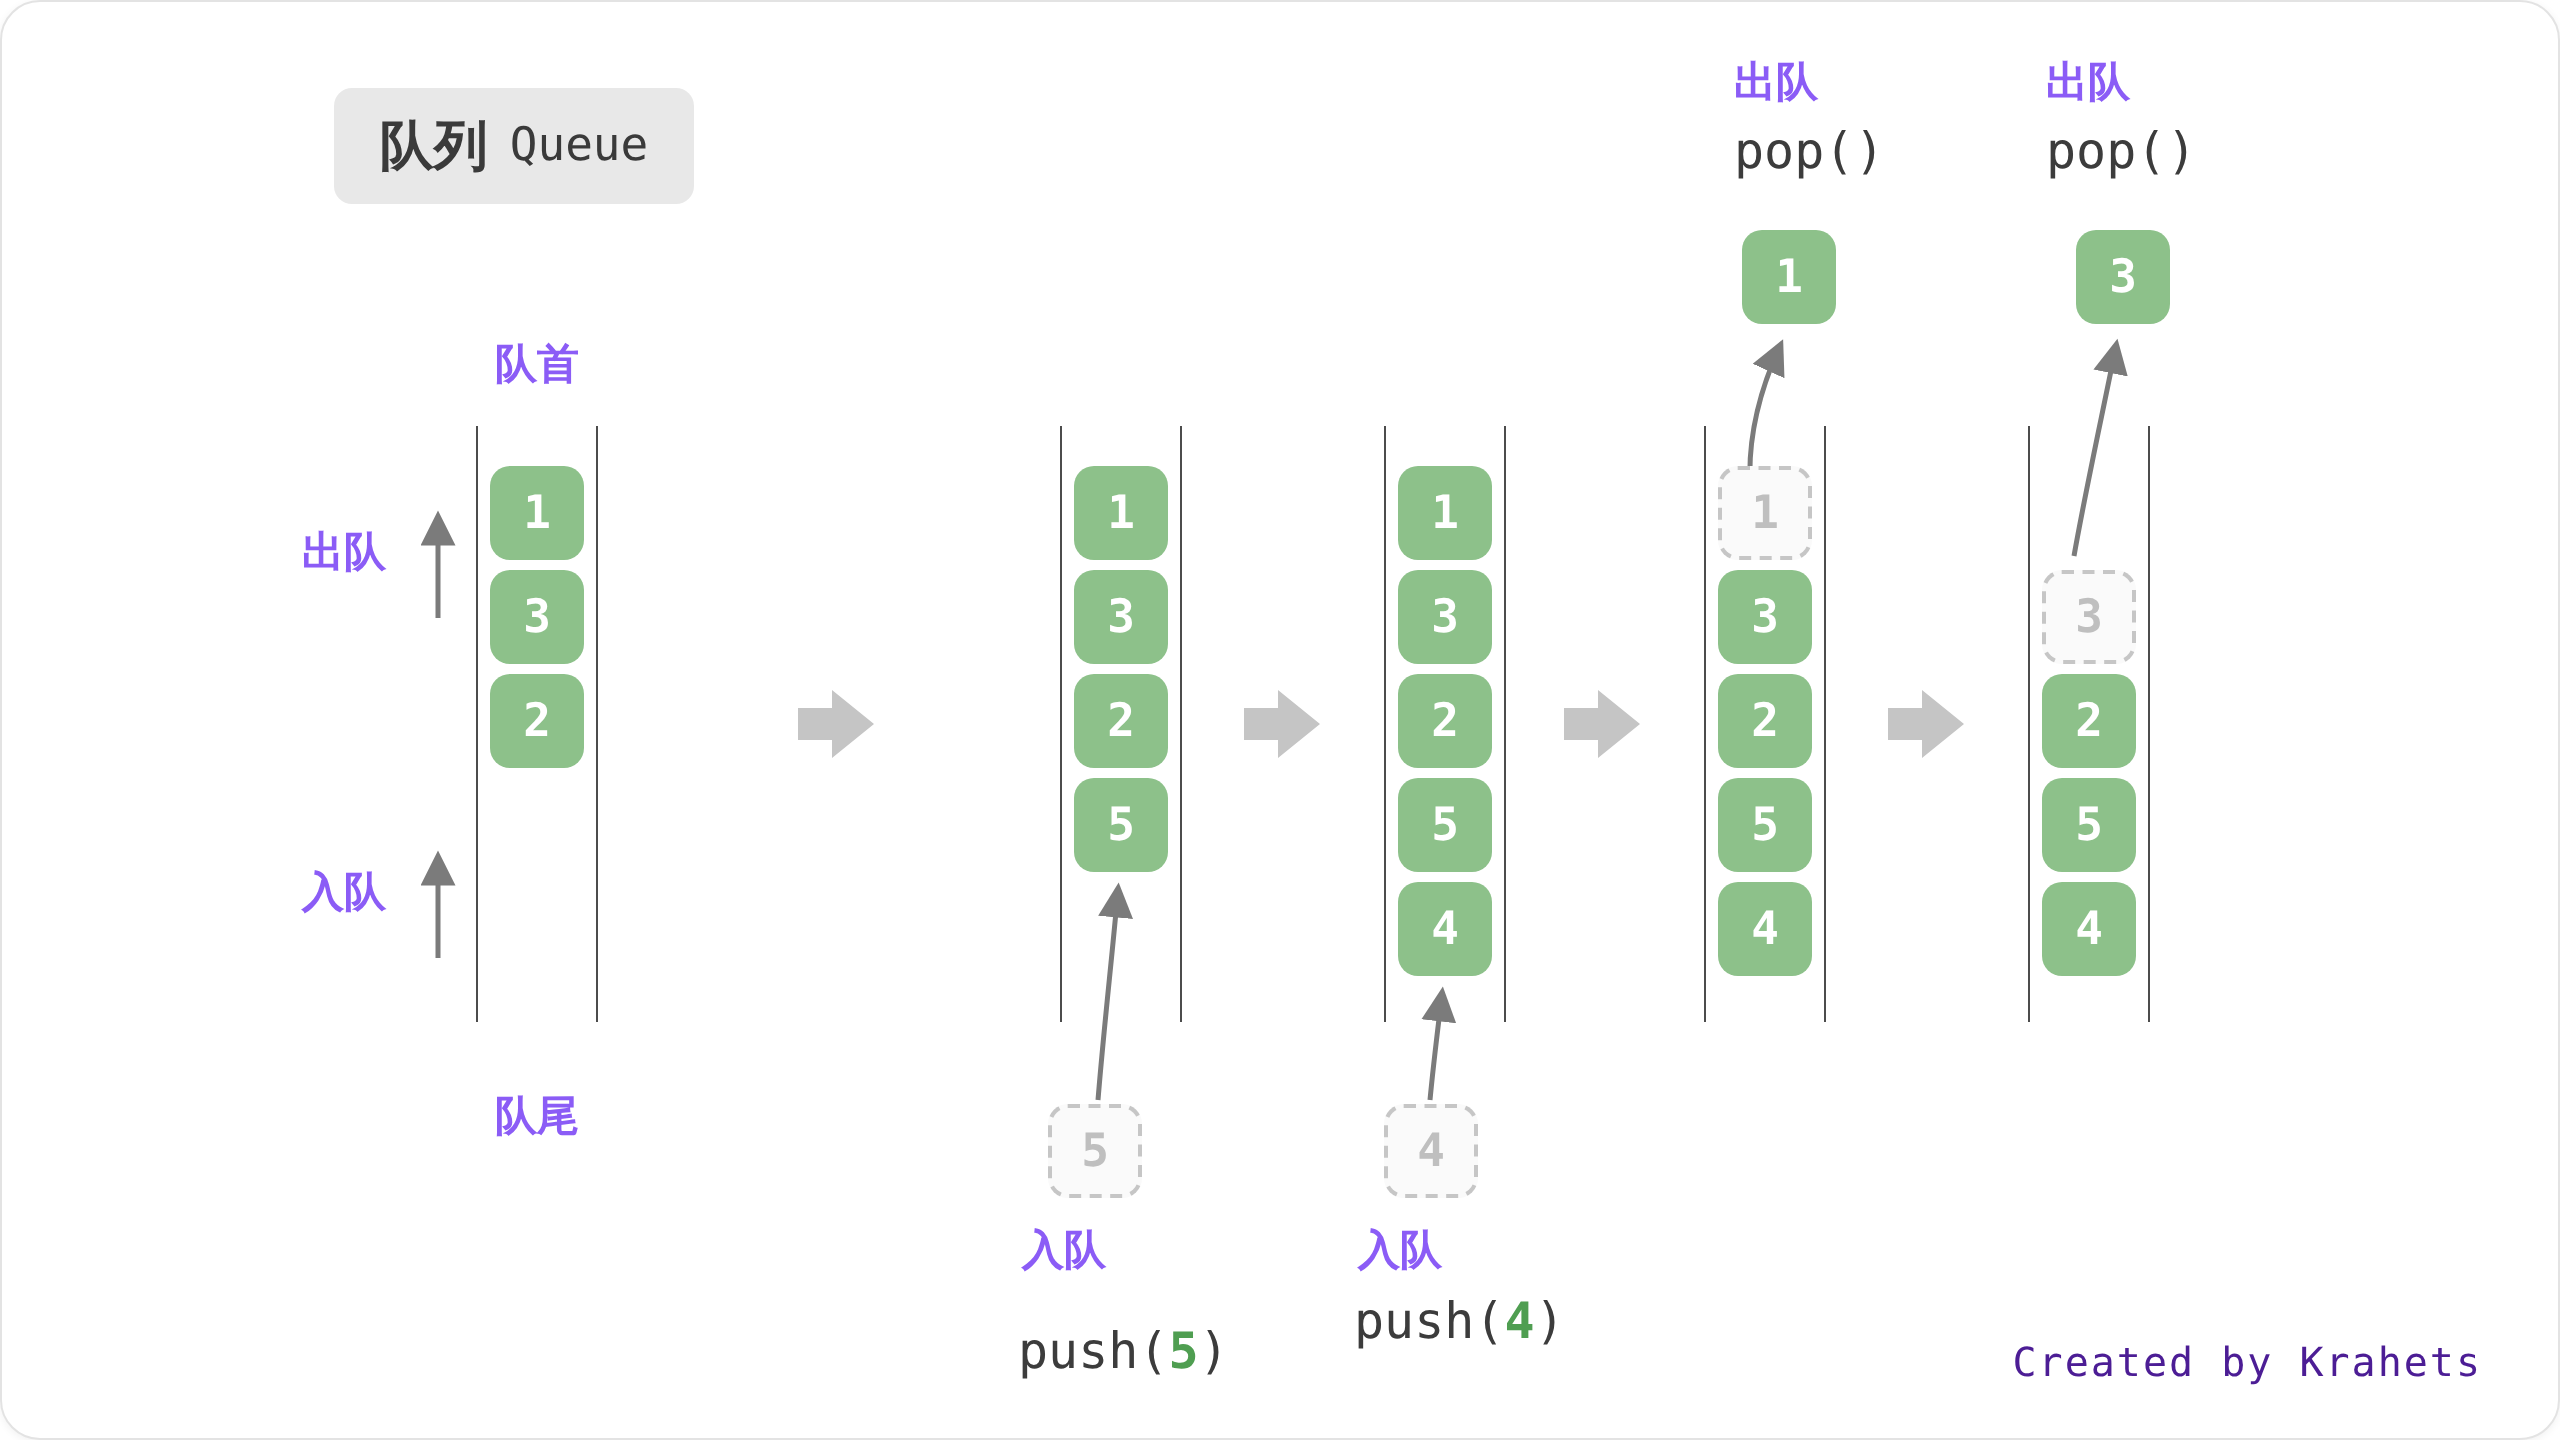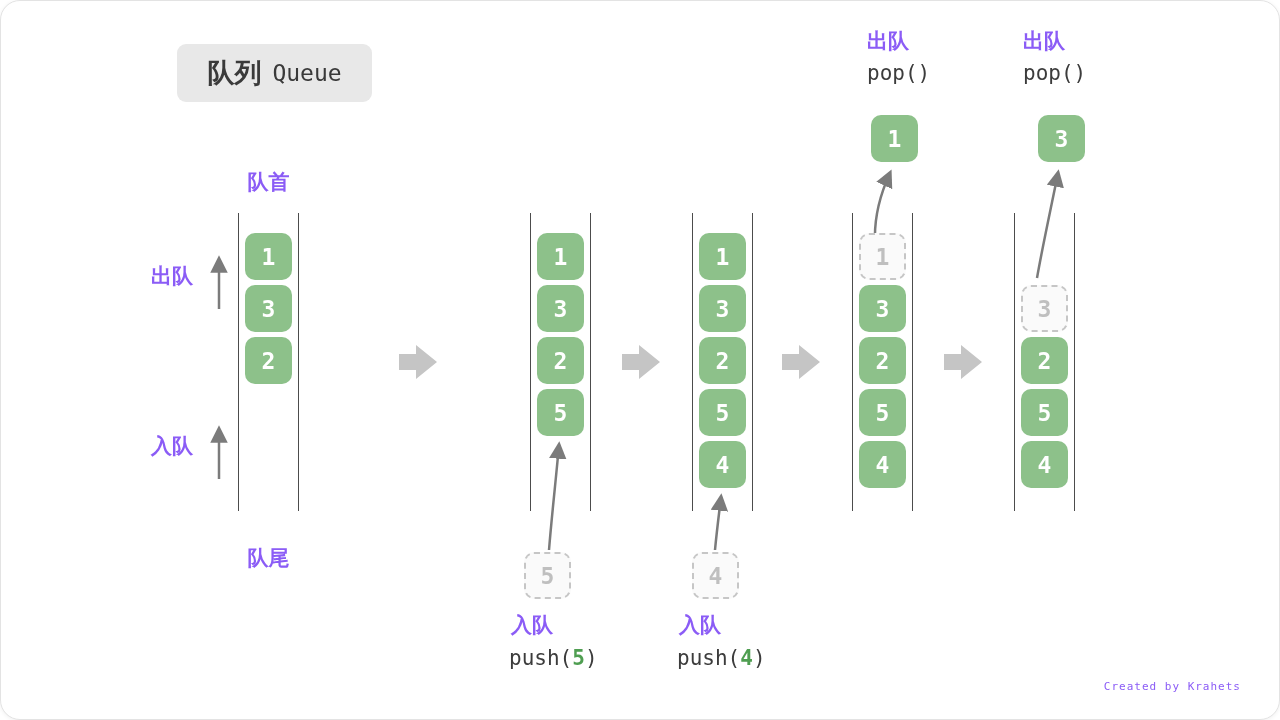--- a/index.html
+++ b/index.html
@@ -4,43 +4,43 @@
 <style>
   html,body { margin:0; padding:0; background:#ffffff; }
   .canvas {
     position:relative; width:1280px; height:720px; background:#ffffff;
     border:1px solid #e3e3e3; border-radius:20px; box-sizing:border-box;
     box-shadow:0 1px 4px rgba(0,0,0,.06);
     font-family:"DejaVu Sans", sans-serif; overflow:hidden;
   }
   .abs { position:absolute; }
   .badge {
-    left:176px; top:43px; width:195px; height:58px; background:#e8e8e8;
+    left:166px; top:43px; width:180px; height:58px; background:#e8e8e8;
     border-radius:9px; display:flex; align-items:center; justify-content:center; gap:11px;
   }
   .badge .zh { font-size:27px; font-weight:700; color:#3a3a3a; }
   .badge .en { font-family:"DejaVu Sans Mono", monospace; font-size:23px; color:#3a3a3a; }
   .zh-label { font-size:21px; font-weight:700; color:#8b5cf6; line-height:1.1; white-space:nowrap; }
-  .code { font-family:"DejaVu Sans Mono", monospace; font-size:21px; color:#3c3c3c; white-space:nowrap; }
+  .code { font-family:"DejaVu Sans Mono", monospace; font-size:25px; color:#3c3c3c; white-space:nowrap; }
   .code .num { color:#4f9e51; font-weight:700; }
   .queue {
     position:absolute; top:212px; height:298px; width:61px; box-sizing:border-box;
     border-left:1.5px solid #4c4c4c; border-right:1.5px solid #4c4c4c;
   }
   .cell {
     position:absolute; width:47px; height:47px; border-radius:10px; box-sizing:border-box;
     display:flex; align-items:center; justify-content:center;
     font-family:"DejaVu Sans Mono", monospace; font-size:23px; font-weight:700;
   }
   .cell.solid { background:#8dc18a; color:#ffffff; }
   .cell.dashed { background:#fafafa; border:2px dashed #c6c6c6; color:#bfbfbf; }
   .center61 { width:61px; text-align:center;margin-top:16px; }
   .watermark {
     right:38px; bottom:26px; font-family:"DejaVu Sans Mono", monospace;
-    font-size:11px; color:#8b5cf6; letter-spacing:1px;
+    font-size:20px; color:#4c1d95; letter-spacing:1px;
   }
   svg.overlay { position:absolute; left:0; top:0; pointer-events:none; }
 </style>
 </head>
 <body>
 
 <div class="canvas">
 
   <div class="abs badge">
     <span class="zh">队列</span>
@@ -116,21 +116,21 @@
   <div class="abs cell solid" style="left:1020px; top:440px;">4</div>
 
   <div class="abs cell dashed" style="left:523px; top:551px;">5</div>
   <div class="abs cell dashed" style="left:691px; top:551px;">4</div>
 
   <div class="abs cell solid" style="left:870px; top:114px;">1</div>
   <div class="abs cell solid" style="left:1037px; top:114px;">3</div>
 
   <div class="abs" style="left:510px; top:613px;">
     <div class="zh-label">入队</div>
-    <div class="code" style="margin-top:9px; margin-left:-2px;text-align:right;"><span>push(</span><span class="num">5</span><span>)</span></div>
+    <div class="code" style="margin-top:24px; margin-left:-2px;text-align:right;"><span>push(</span><span class="num">5</span><span>)</span></div>
   </div>
   <div class="abs" style="left:678px; top:613px;">
     <div class="zh-label">入队</div>
     <div class="code" style="margin-top:9px; margin-left:-2px;"><span>push(</span><span class="num">4</span><span>)</span></div>
   </div>
 
   <div class="abs" style="left:866px; top:29px;">
     <div class="zh-label">出队</div>
     <div class="code" style="margin-top:8px;">pop()</div>
   </div>

